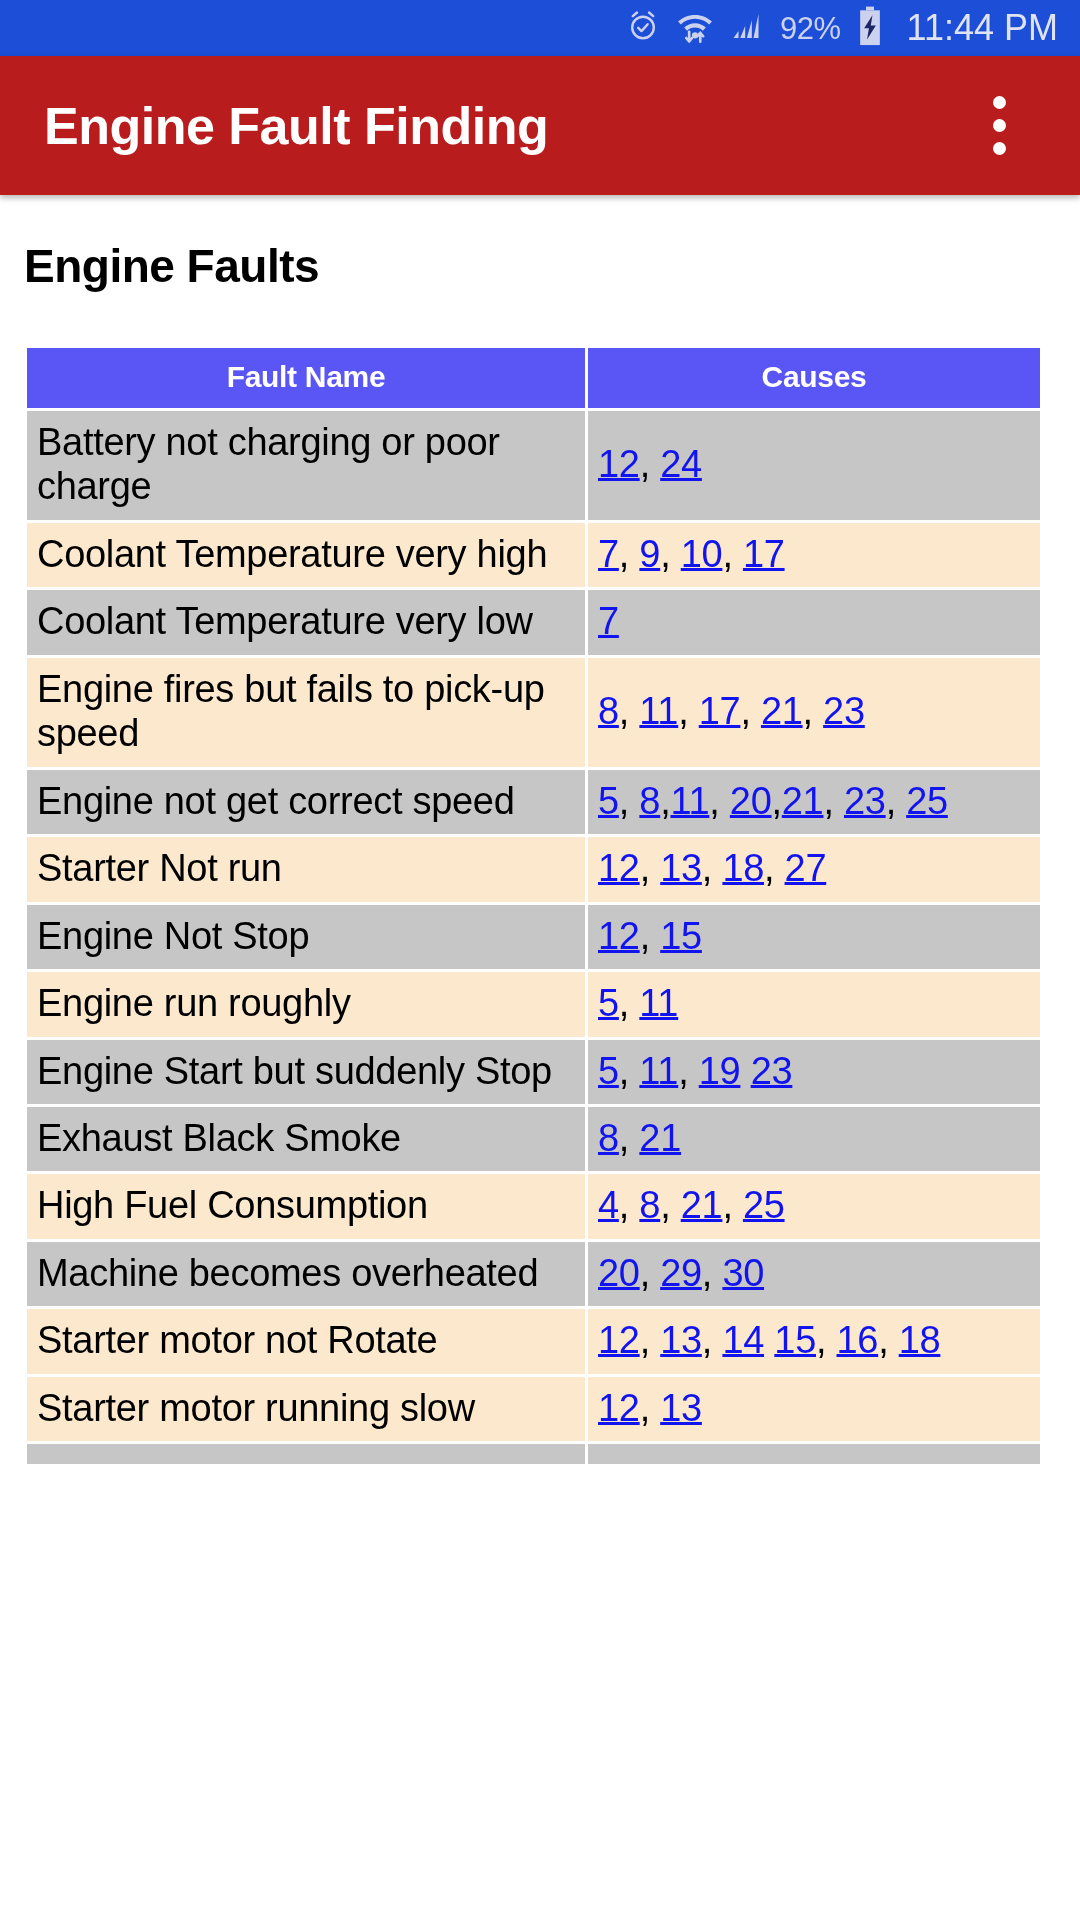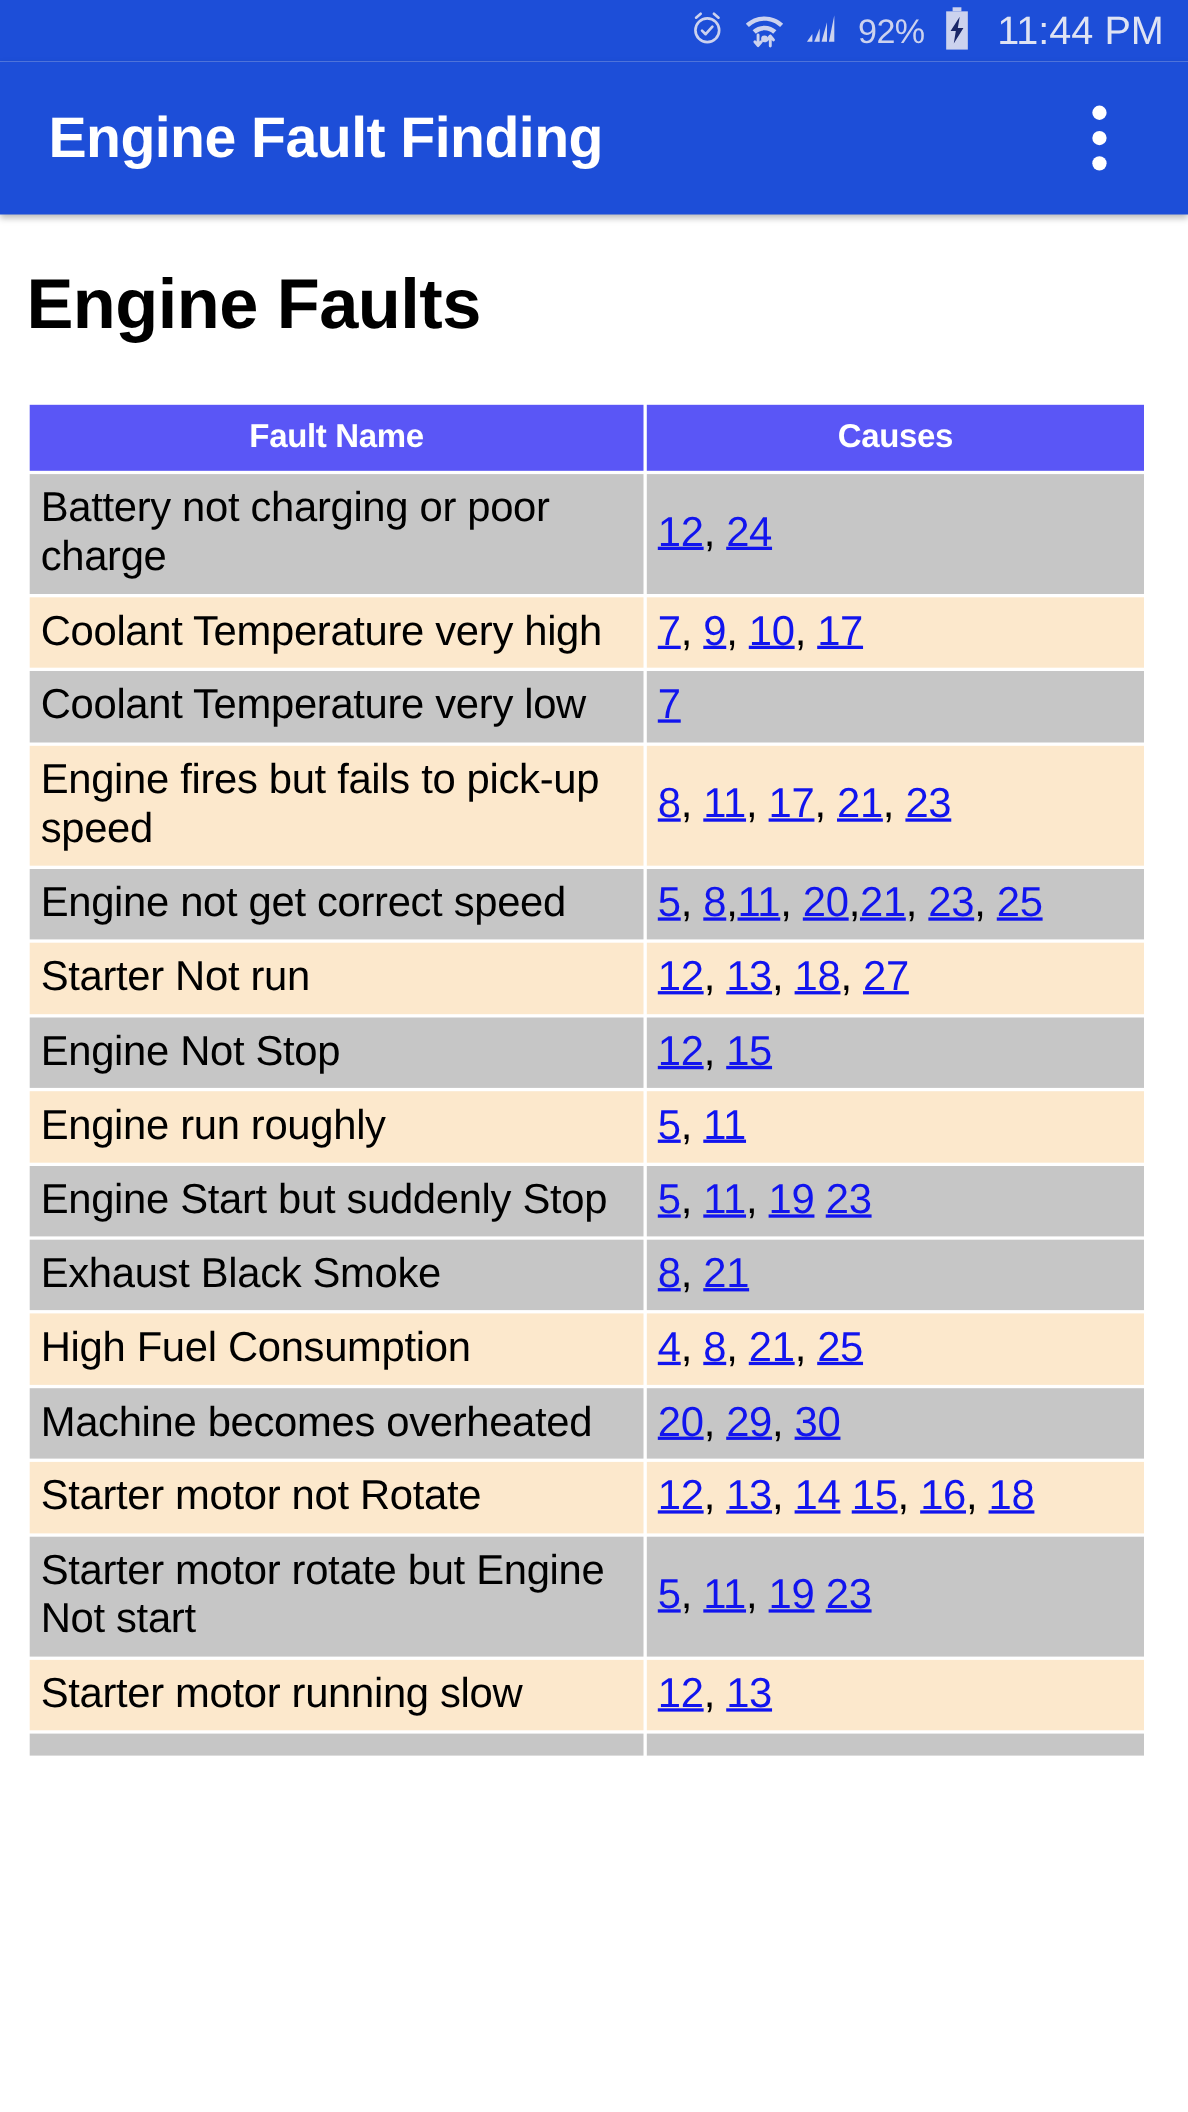--- a/index.html
+++ b/index.html
@@ -23,21 +23,21 @@
     letter-spacing:-0.5px; line-height:1;
   }
   .sb-clock{
     color:#dfe3f3; font-size:36px; font-weight:400;
     letter-spacing:0px; line-height:1; margin-left:8px;
   }
 
   
   .appbar{
     height:139px; width:1080px;
-    background:#1d4ed8;
+    background:#b91c1c;
     display:flex; align-items:center;
     padding:0 30px 0 44px;
     position:relative;
     box-shadow:0 3px 6px rgba(0,0,0,.28);
   }
   .appbar-title{
     color:#ffffff; font-size:52px; font-weight:700;
     letter-spacing:-0.5px; flex:1;
   }
   .overflow-btn{
@@ -51,21 +51,21 @@
     border-radius:50%; background:#ffffff;
   }
 
   
   .content{
     width:1080px;
     background:#ffffff;
     padding:0 24px;
   }
   .page-title{
-    font-size:64px; font-weight:700; color:#000000;
+    font-size:46px; font-weight:700; color:#000000;
     letter-spacing:-0.5px;
     margin:44px 0 0 0;
     padding-left:0px;
   }
 
   
   .faults-table{
     width:1018px;
     border-collapse:separate;
     border-spacing:3px;
@@ -223,24 +223,20 @@
           <td class="causes"><a href="#">4</a>, <a href="#">8</a>, <a href="#">21</a>, <a href="#">25</a></td>
         </tr>
         <tr class="odd">
           <td class="name">Machine becomes overheated</td>
           <td class="causes"><a href="#">20</a>, <a href="#">29</a>, <a href="#">30</a></td>
         </tr>
         <tr class="even">
           <td class="name">Starter motor not Rotate</td>
           <td class="causes"><a href="#">12</a>, <a href="#">13</a>, <a href="#">14</a> <a href="#">15</a>, <a href="#">16</a>, <a href="#">18</a></td>
         </tr>
-        <tr class="odd">
-          <td class="name">Starter motor rotate but Engine Not start</td>
-          <td class="causes"><a href="#">5</a>, <a href="#">11</a>, <a href="#">19</a> <a href="#">23</a></td>
-        </tr>
         <tr class="even">
           <td class="name">Starter motor running slow</td>
           <td class="causes"><a href="#">12</a>, <a href="#">13</a></td>
         </tr>
         <tr class="odd">
           <td class="name"></td>
           <td class="causes"></td>
         </tr>
       </tbody>
   </table>

